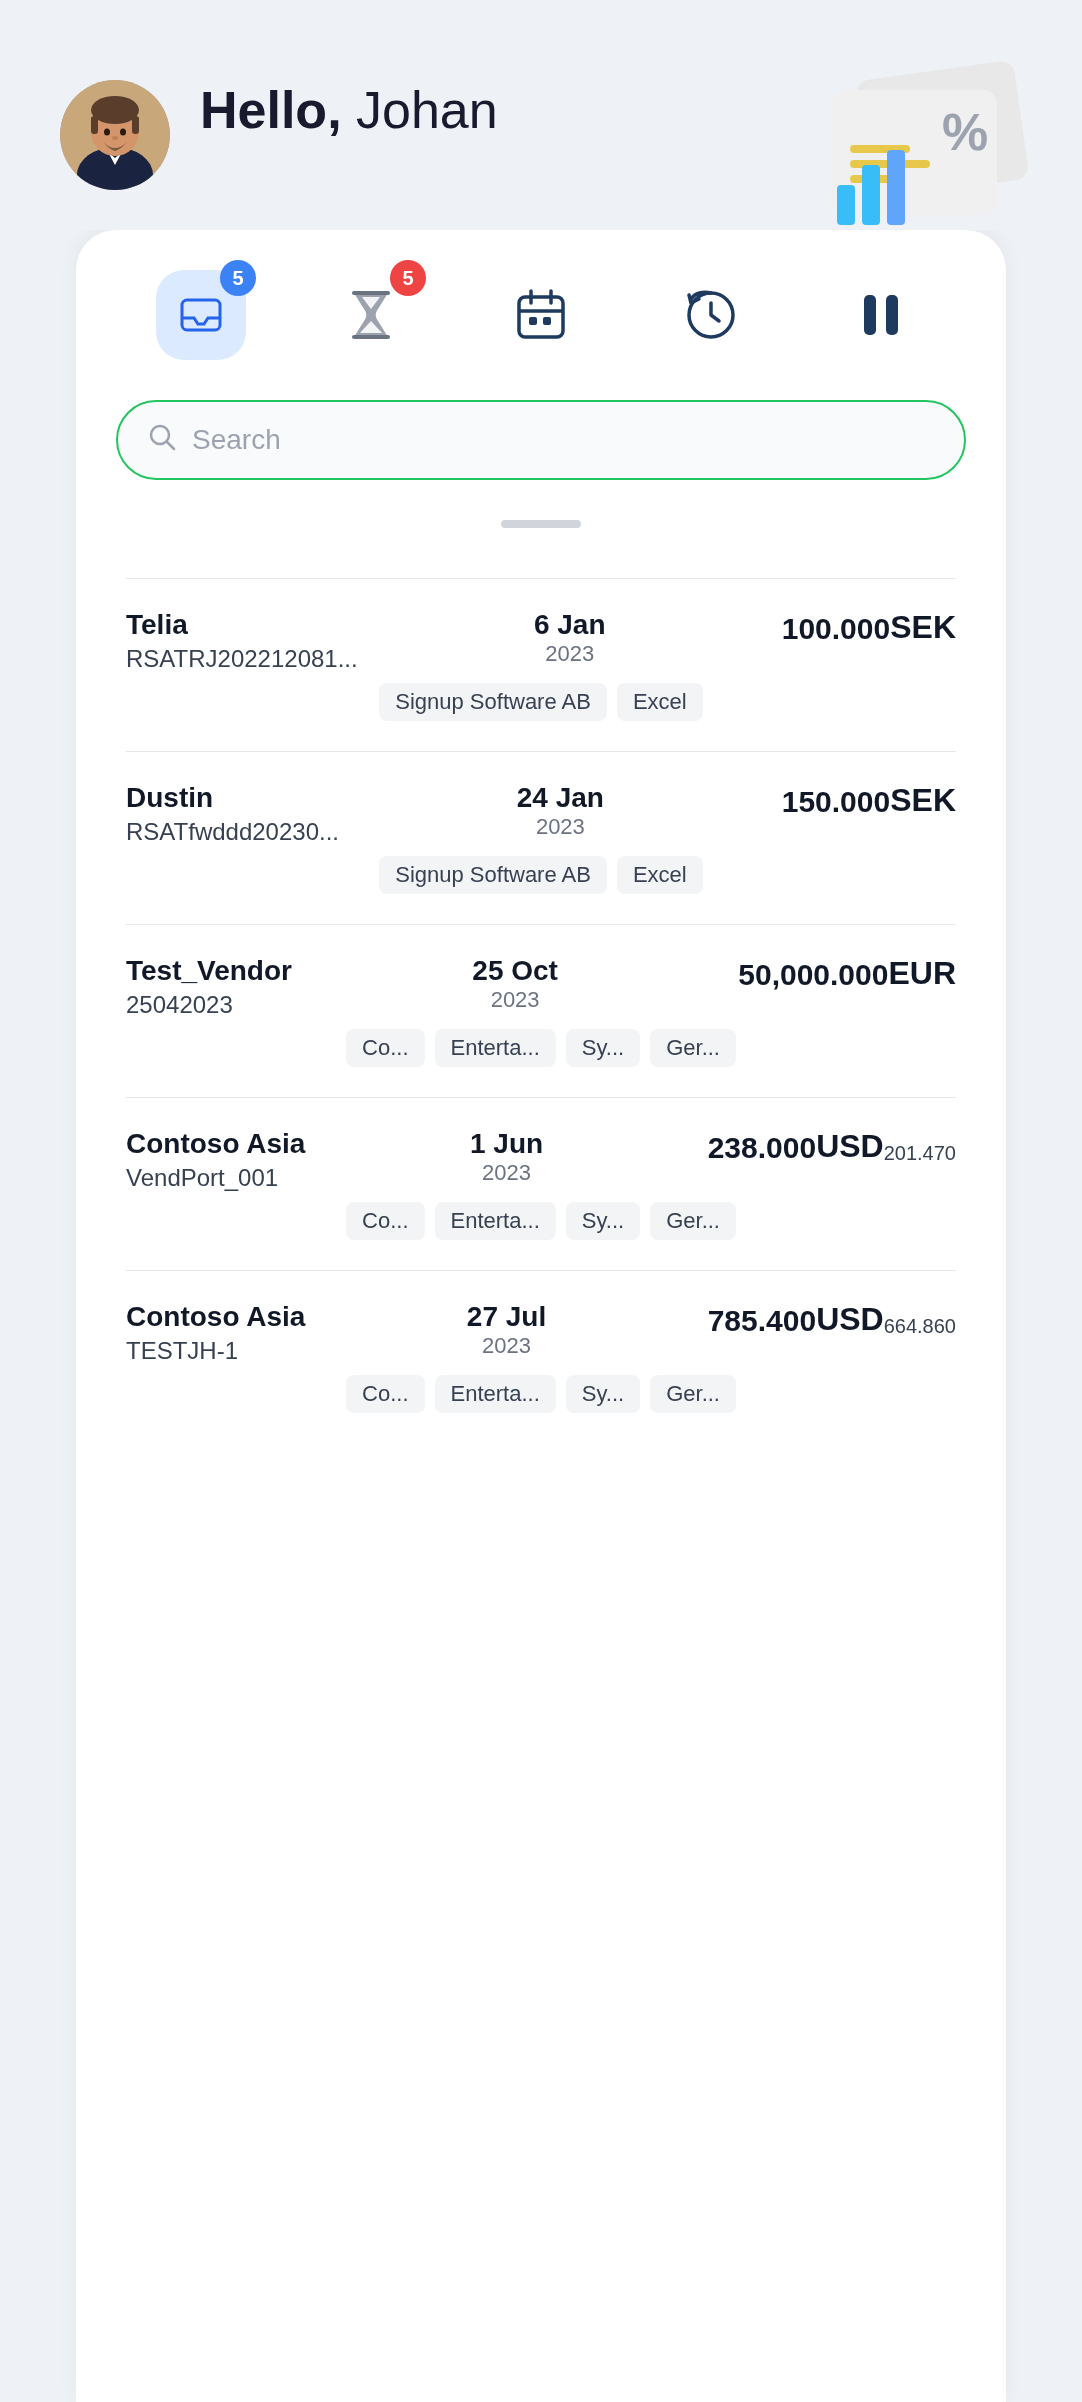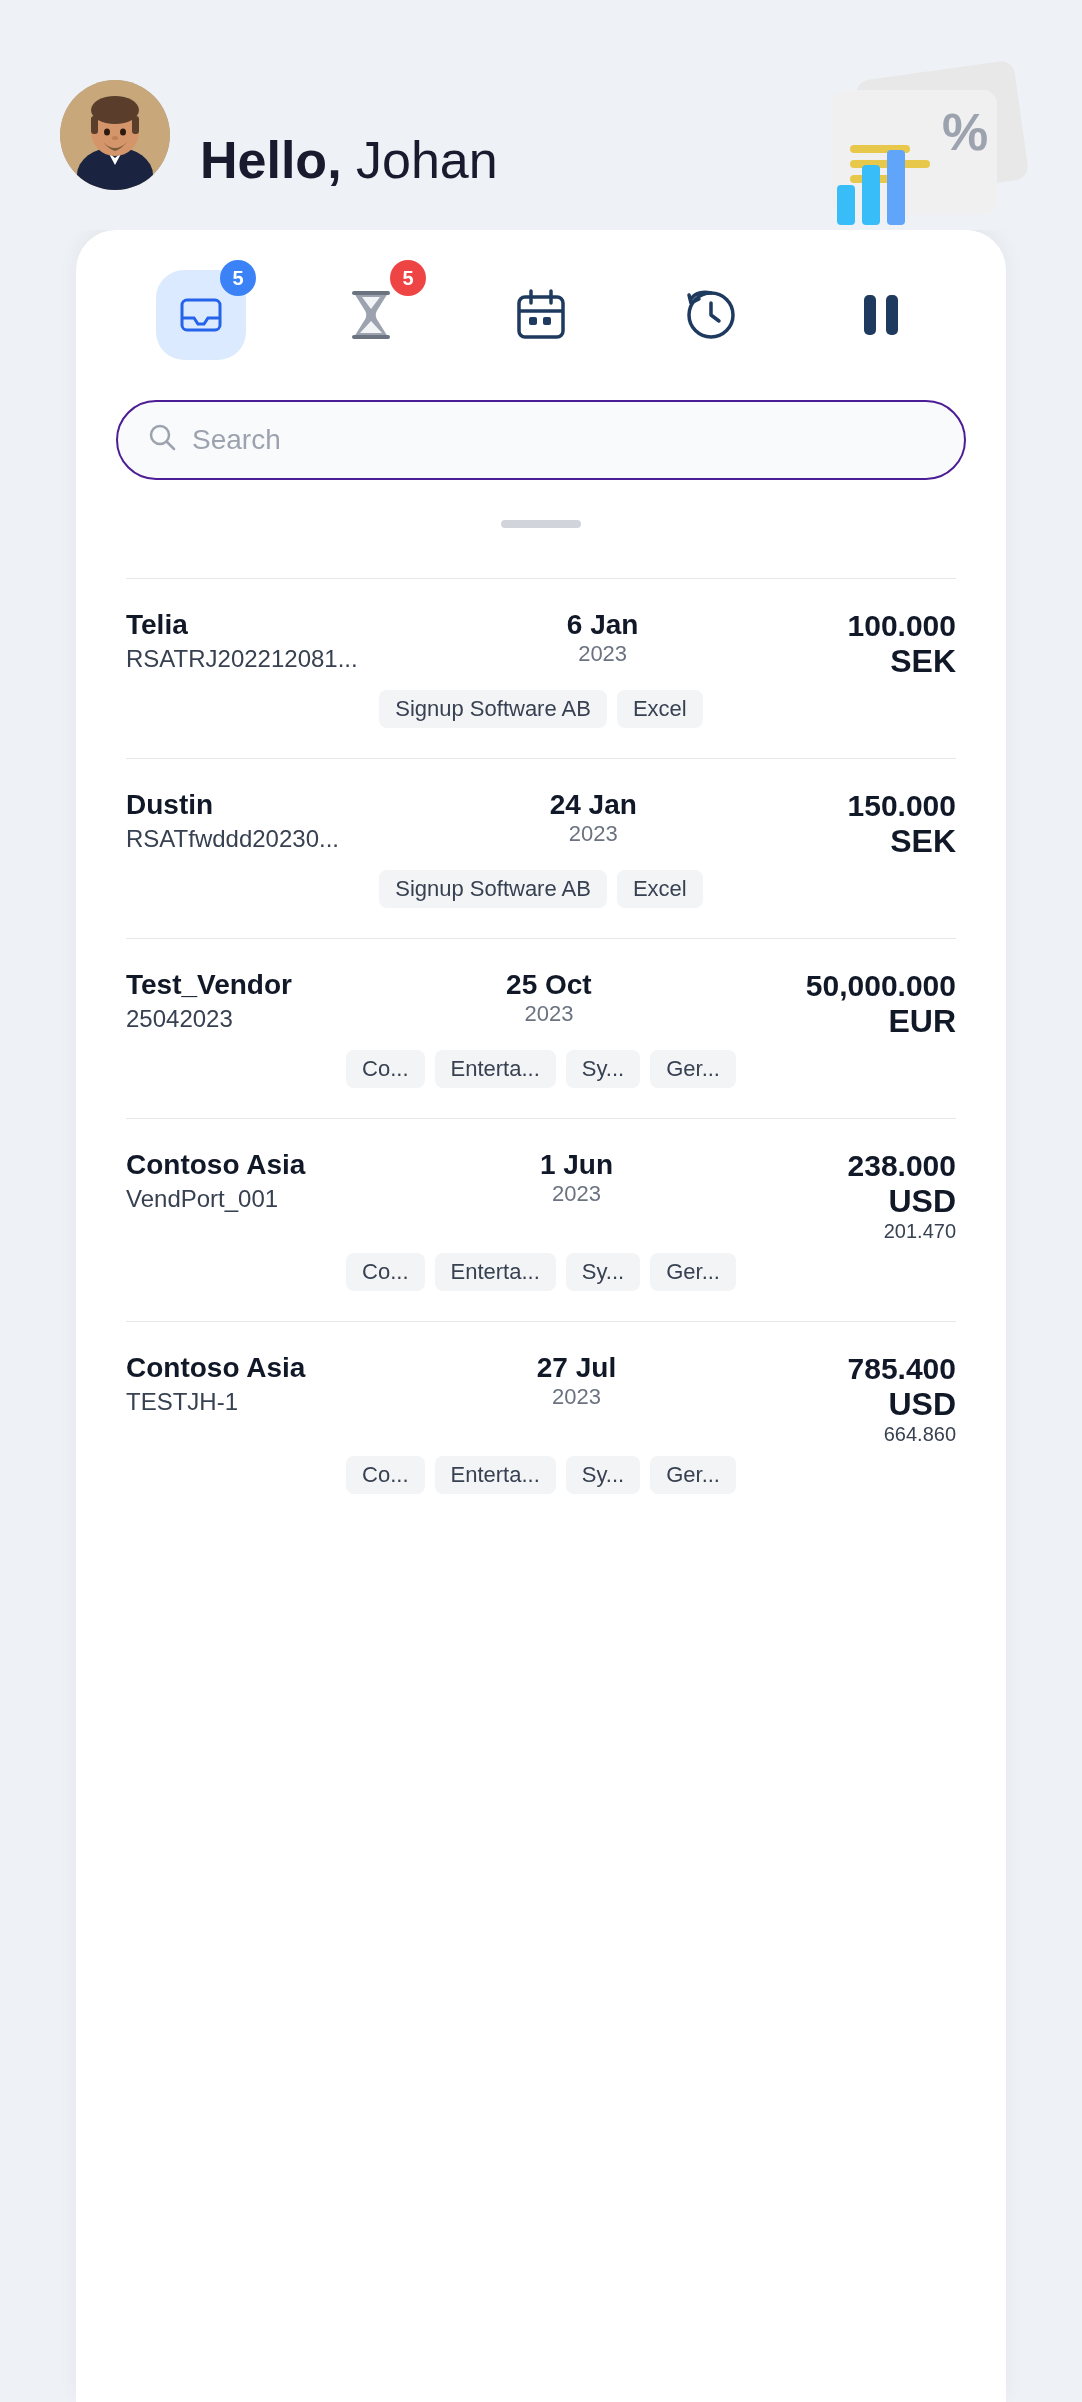--- a/index.html
+++ b/index.html
@@ -18,21 +18,21 @@
       background: #eef1f6;
       padding: 80px 60px 40px 60px;
       display: flex;
       align-items: center;
       justify-content: space-between;
       position: relative;
     }
 
     .header-left {
       display: flex;
-      align-items: flex-end;
+      align-items: flex-start;
       gap: 30px;
     }
 
     .avatar {
       width: 110px;
       height: 110px;
       border-radius: 50%;
       background: #b0a090;
       overflow: hidden;
       flex-shrink: 0;
@@ -117,21 +117,21 @@
     .badge-red { background: #ef4444; }
 
     .search-container {
       padding: 10px 40px 20px 40px;
     }
 
     .search-box {
       width: 100%;
       height: 80px;
       border-radius: 40px;
-      border: 2px solid #4c1d95;
+      border: 2px solid #22c55e;
       background: #f9fafb;
       display: flex;
       align-items: center;
       padding: 0 30px;
       gap: 16px;
       cursor: text;
     }
 
     .search-icon-wrap {
       color: #9ca3af;
@@ -224,21 +224,21 @@
       color: #111827;
     }
 
     .invoice-date-year {
       font-size: 22px;
       color: #6b7280;
     }
 
     .invoice-amount-col {
       display: flex;
-      flex-direction: column;
+      flex-direction: row;
       align-items: flex-end;
     }
 
     .invoice-amount {
       font-size: 30px;
       font-weight: 700;
       color: #111827;
     }
 
     .invoice-currency {

